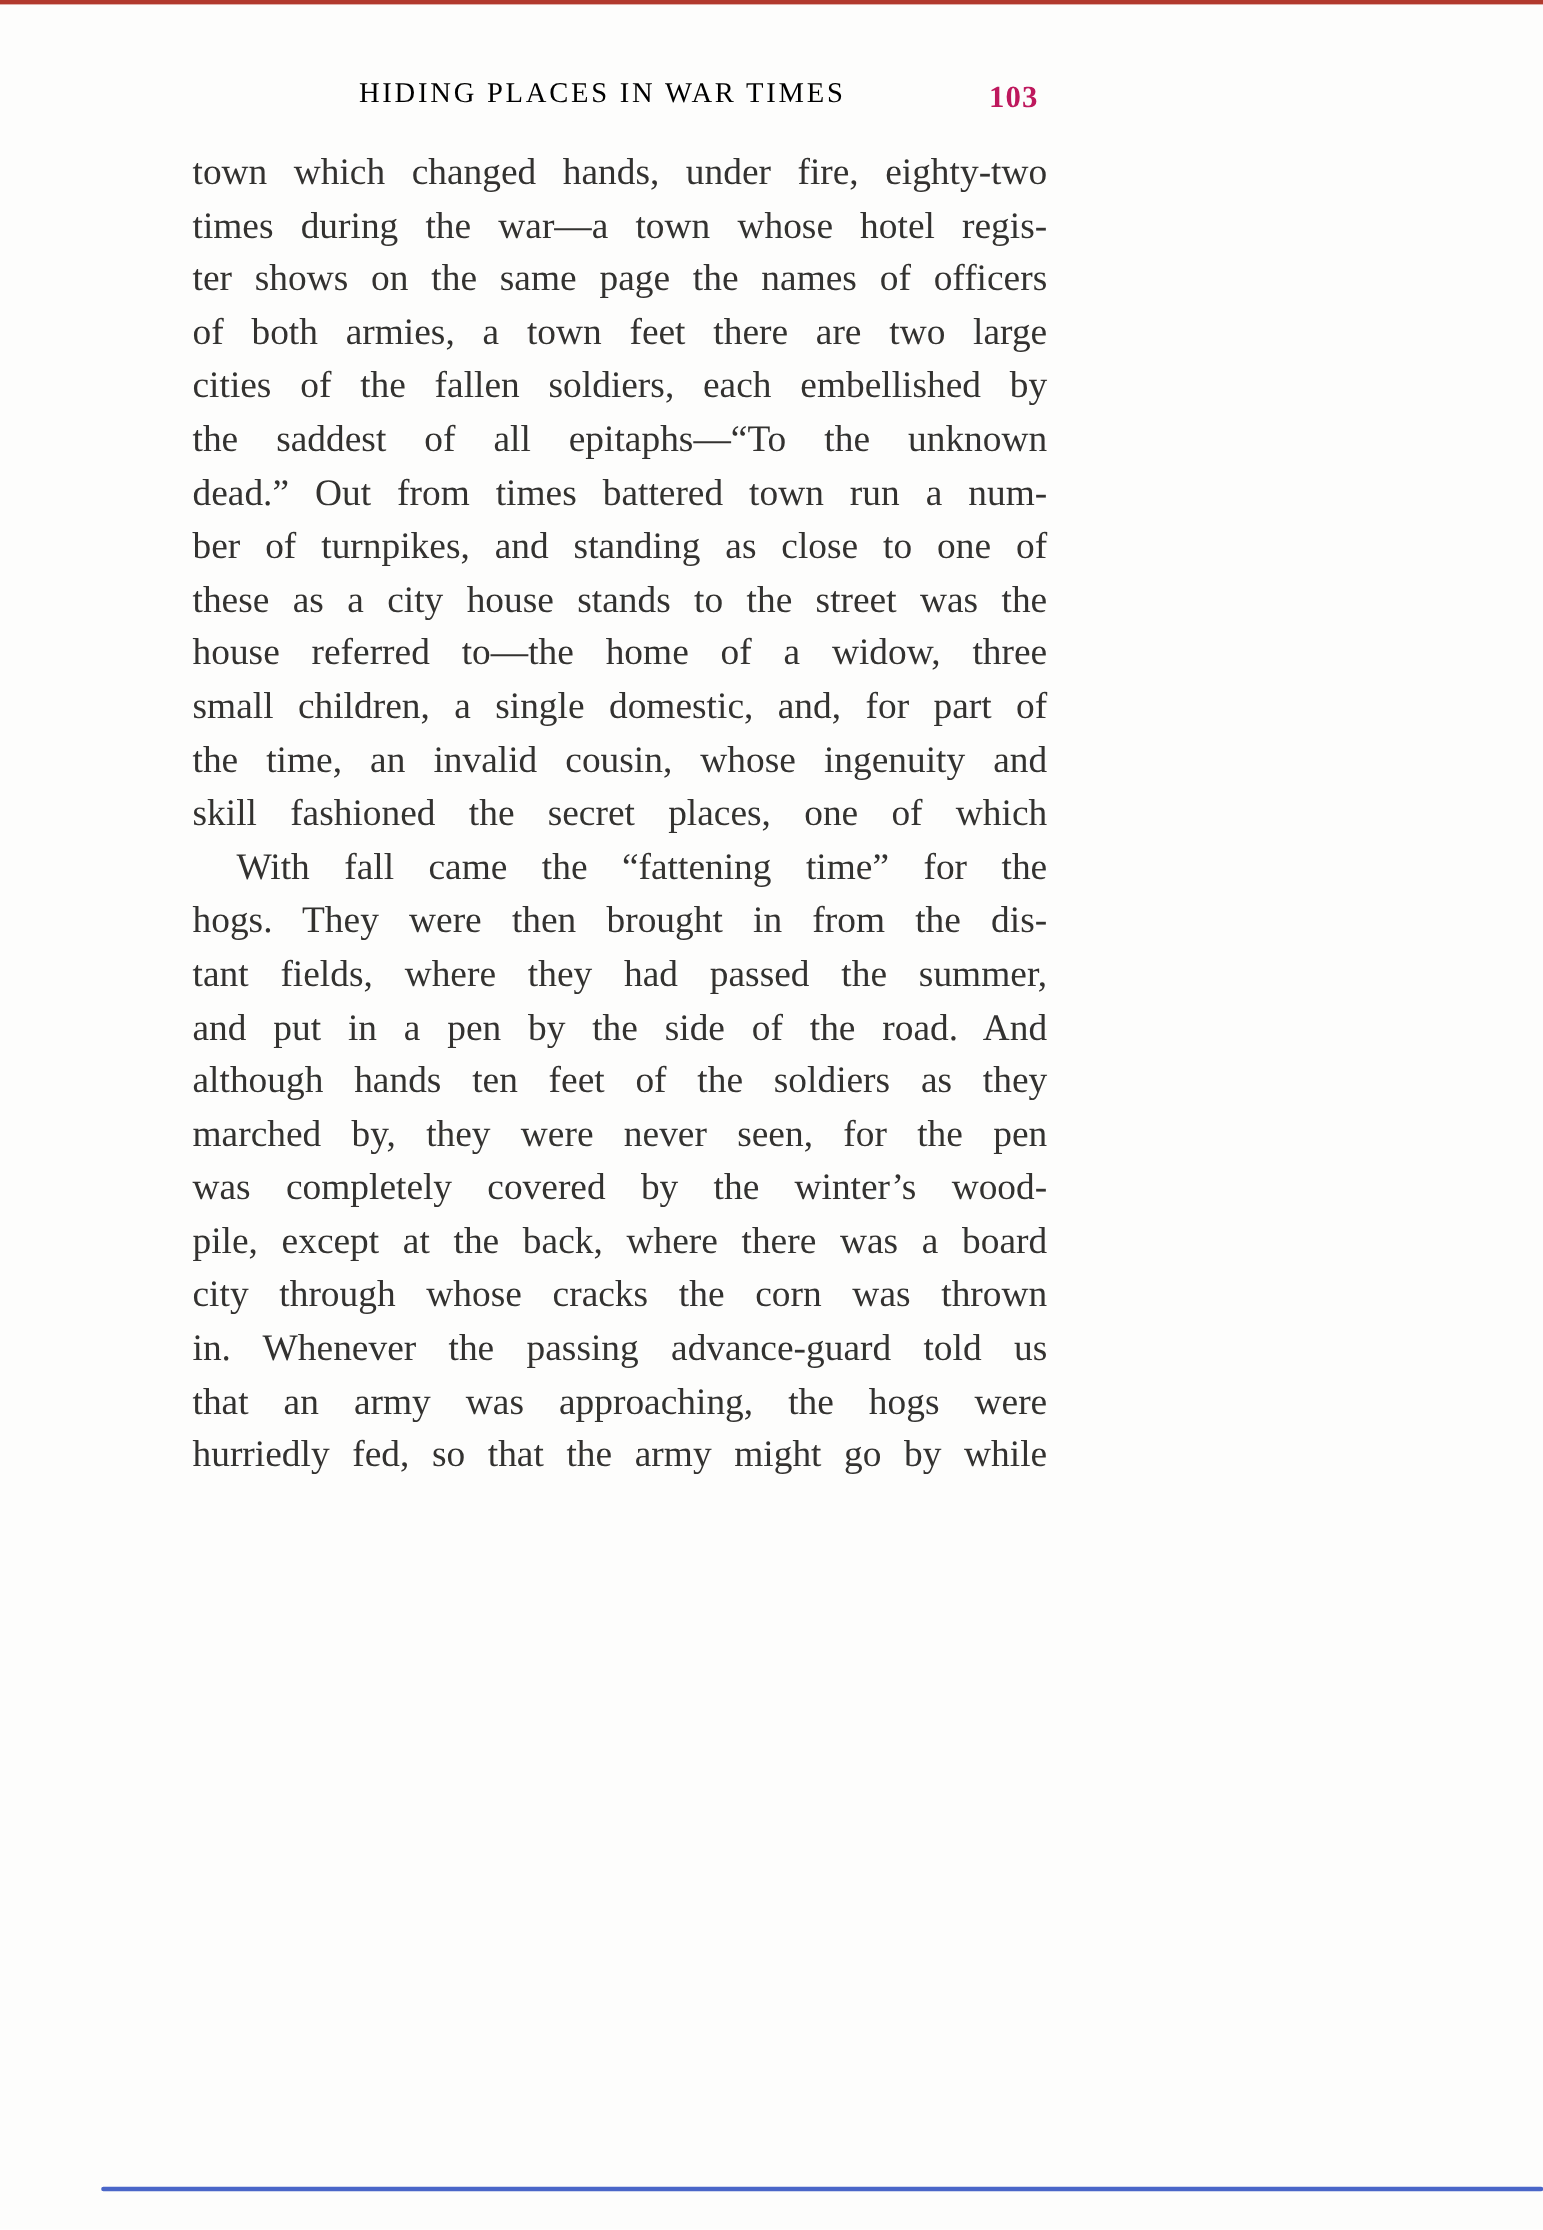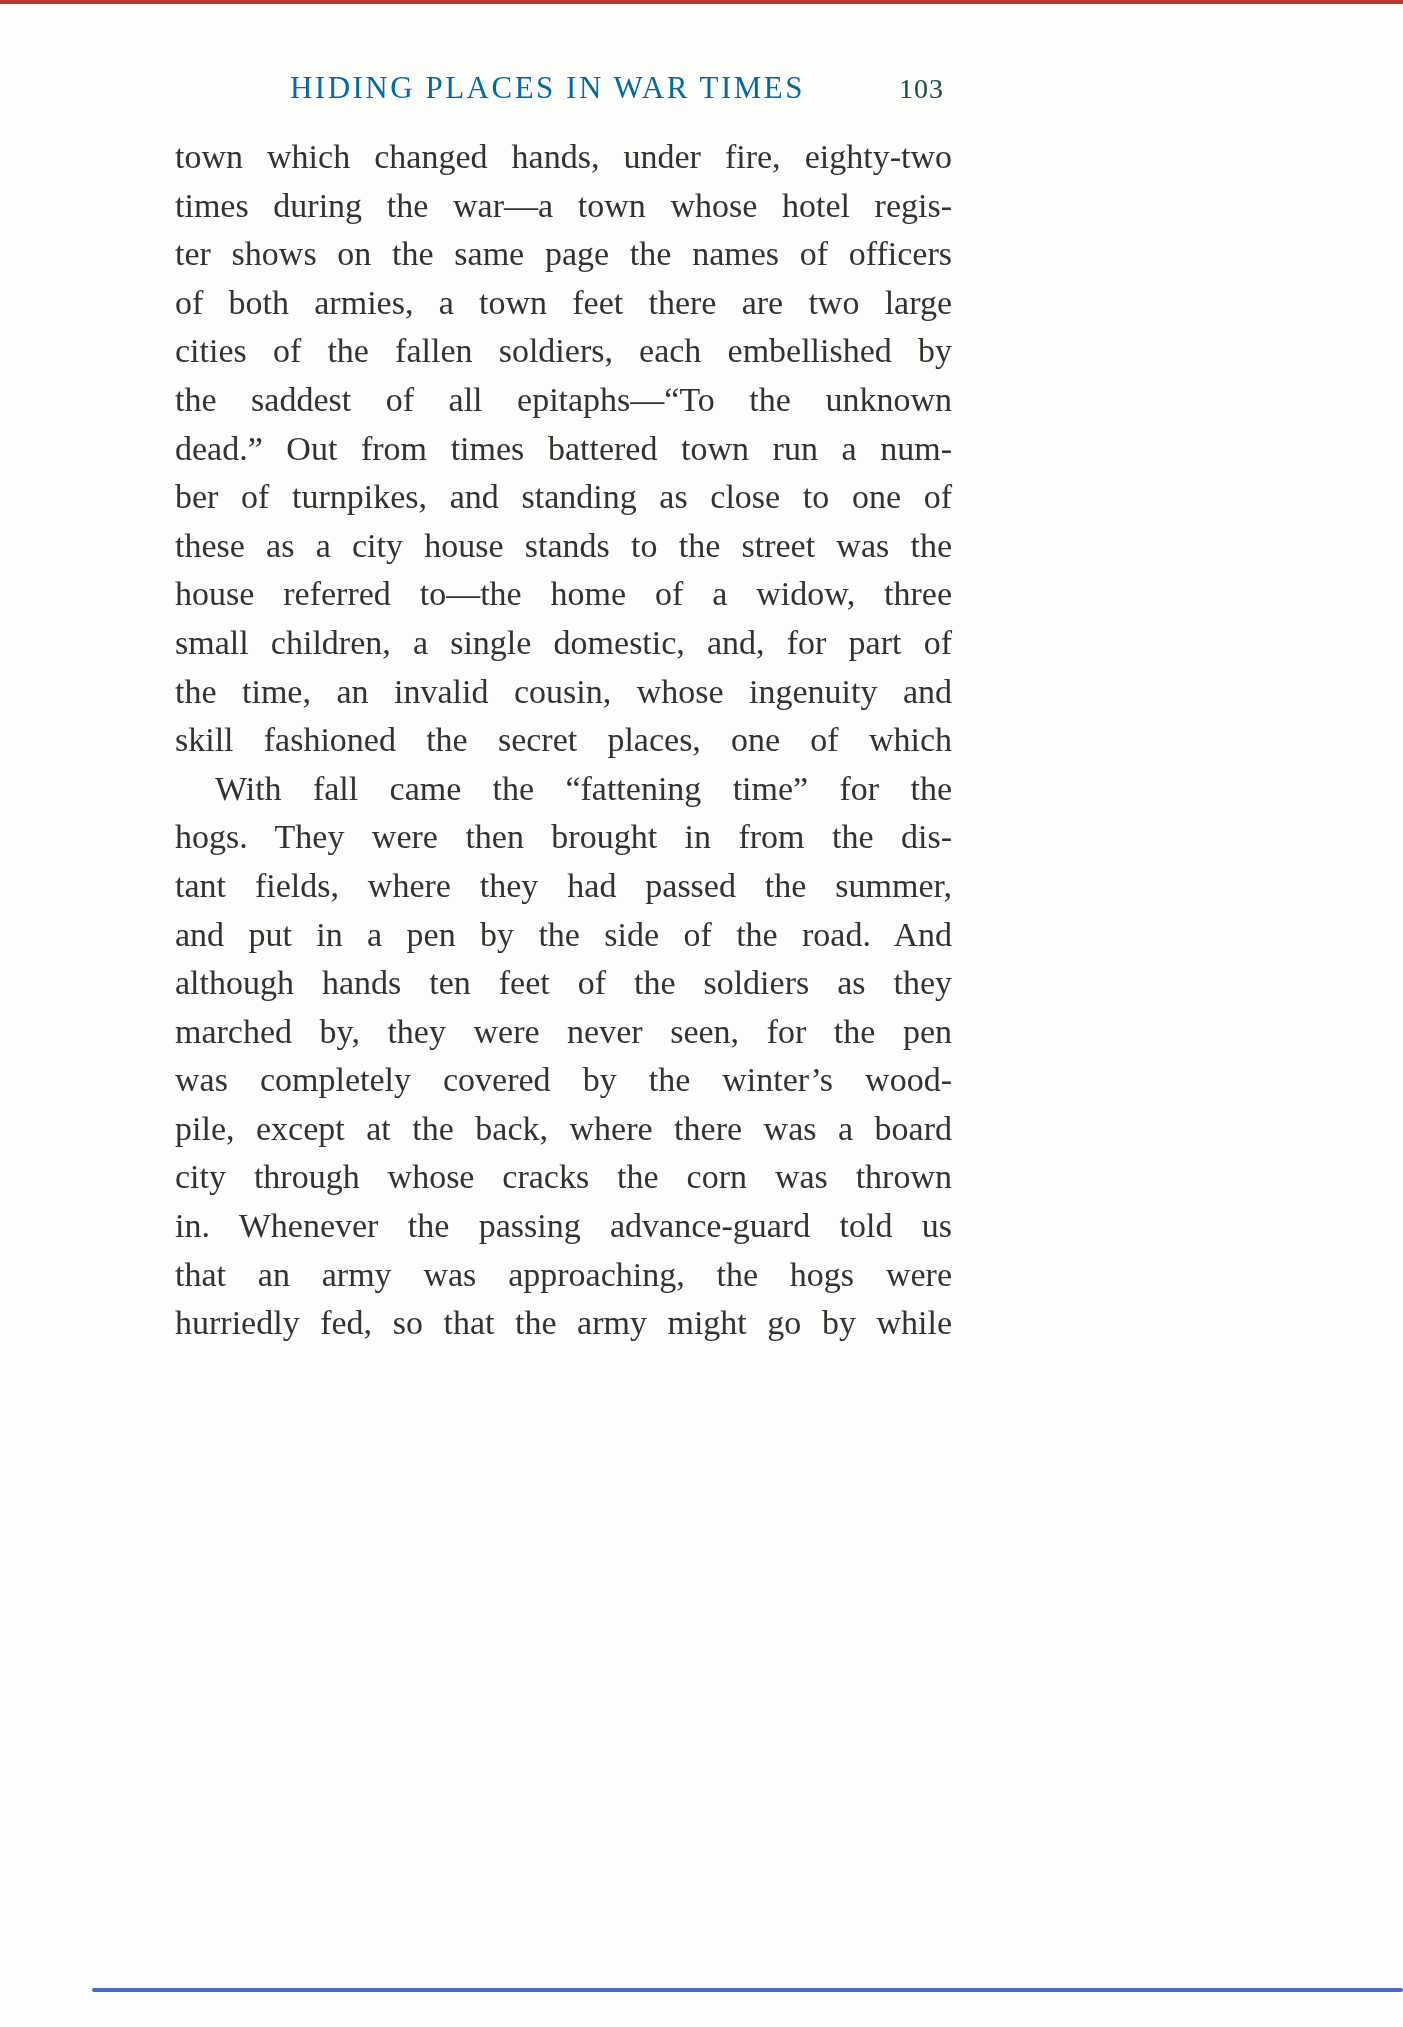--- a/index.html
+++ b/index.html
@@ -40,32 +40,33 @@
   .running-head {
     position: relative;
     height: 38px;
     margin-bottom: 25px;
   }
   .head-title {
     position: absolute;
     left: 0;
     right: 0;
     text-align: center;
-    font-size: 31px;
+    font-size: 26px;
     letter-spacing: 2.5px;
-    color: #0369a1;
+    color: #000000;
     white-space: nowrap;
   }
   .page-num {
     position: absolute;
     right: 8px;
     top: 3px;
     font-size: 28px;
     letter-spacing: 1px;
-    color: #14532d;
+    color: #be185d;
+    font-weight: bold;
   }
   .body-text {
     width: 100%;
   }
   .line {
     font-size: 34px;
     line-height: 48.6px;
     text-align: justify;
     text-align-last: justify;
     word-spacing: 1px;

